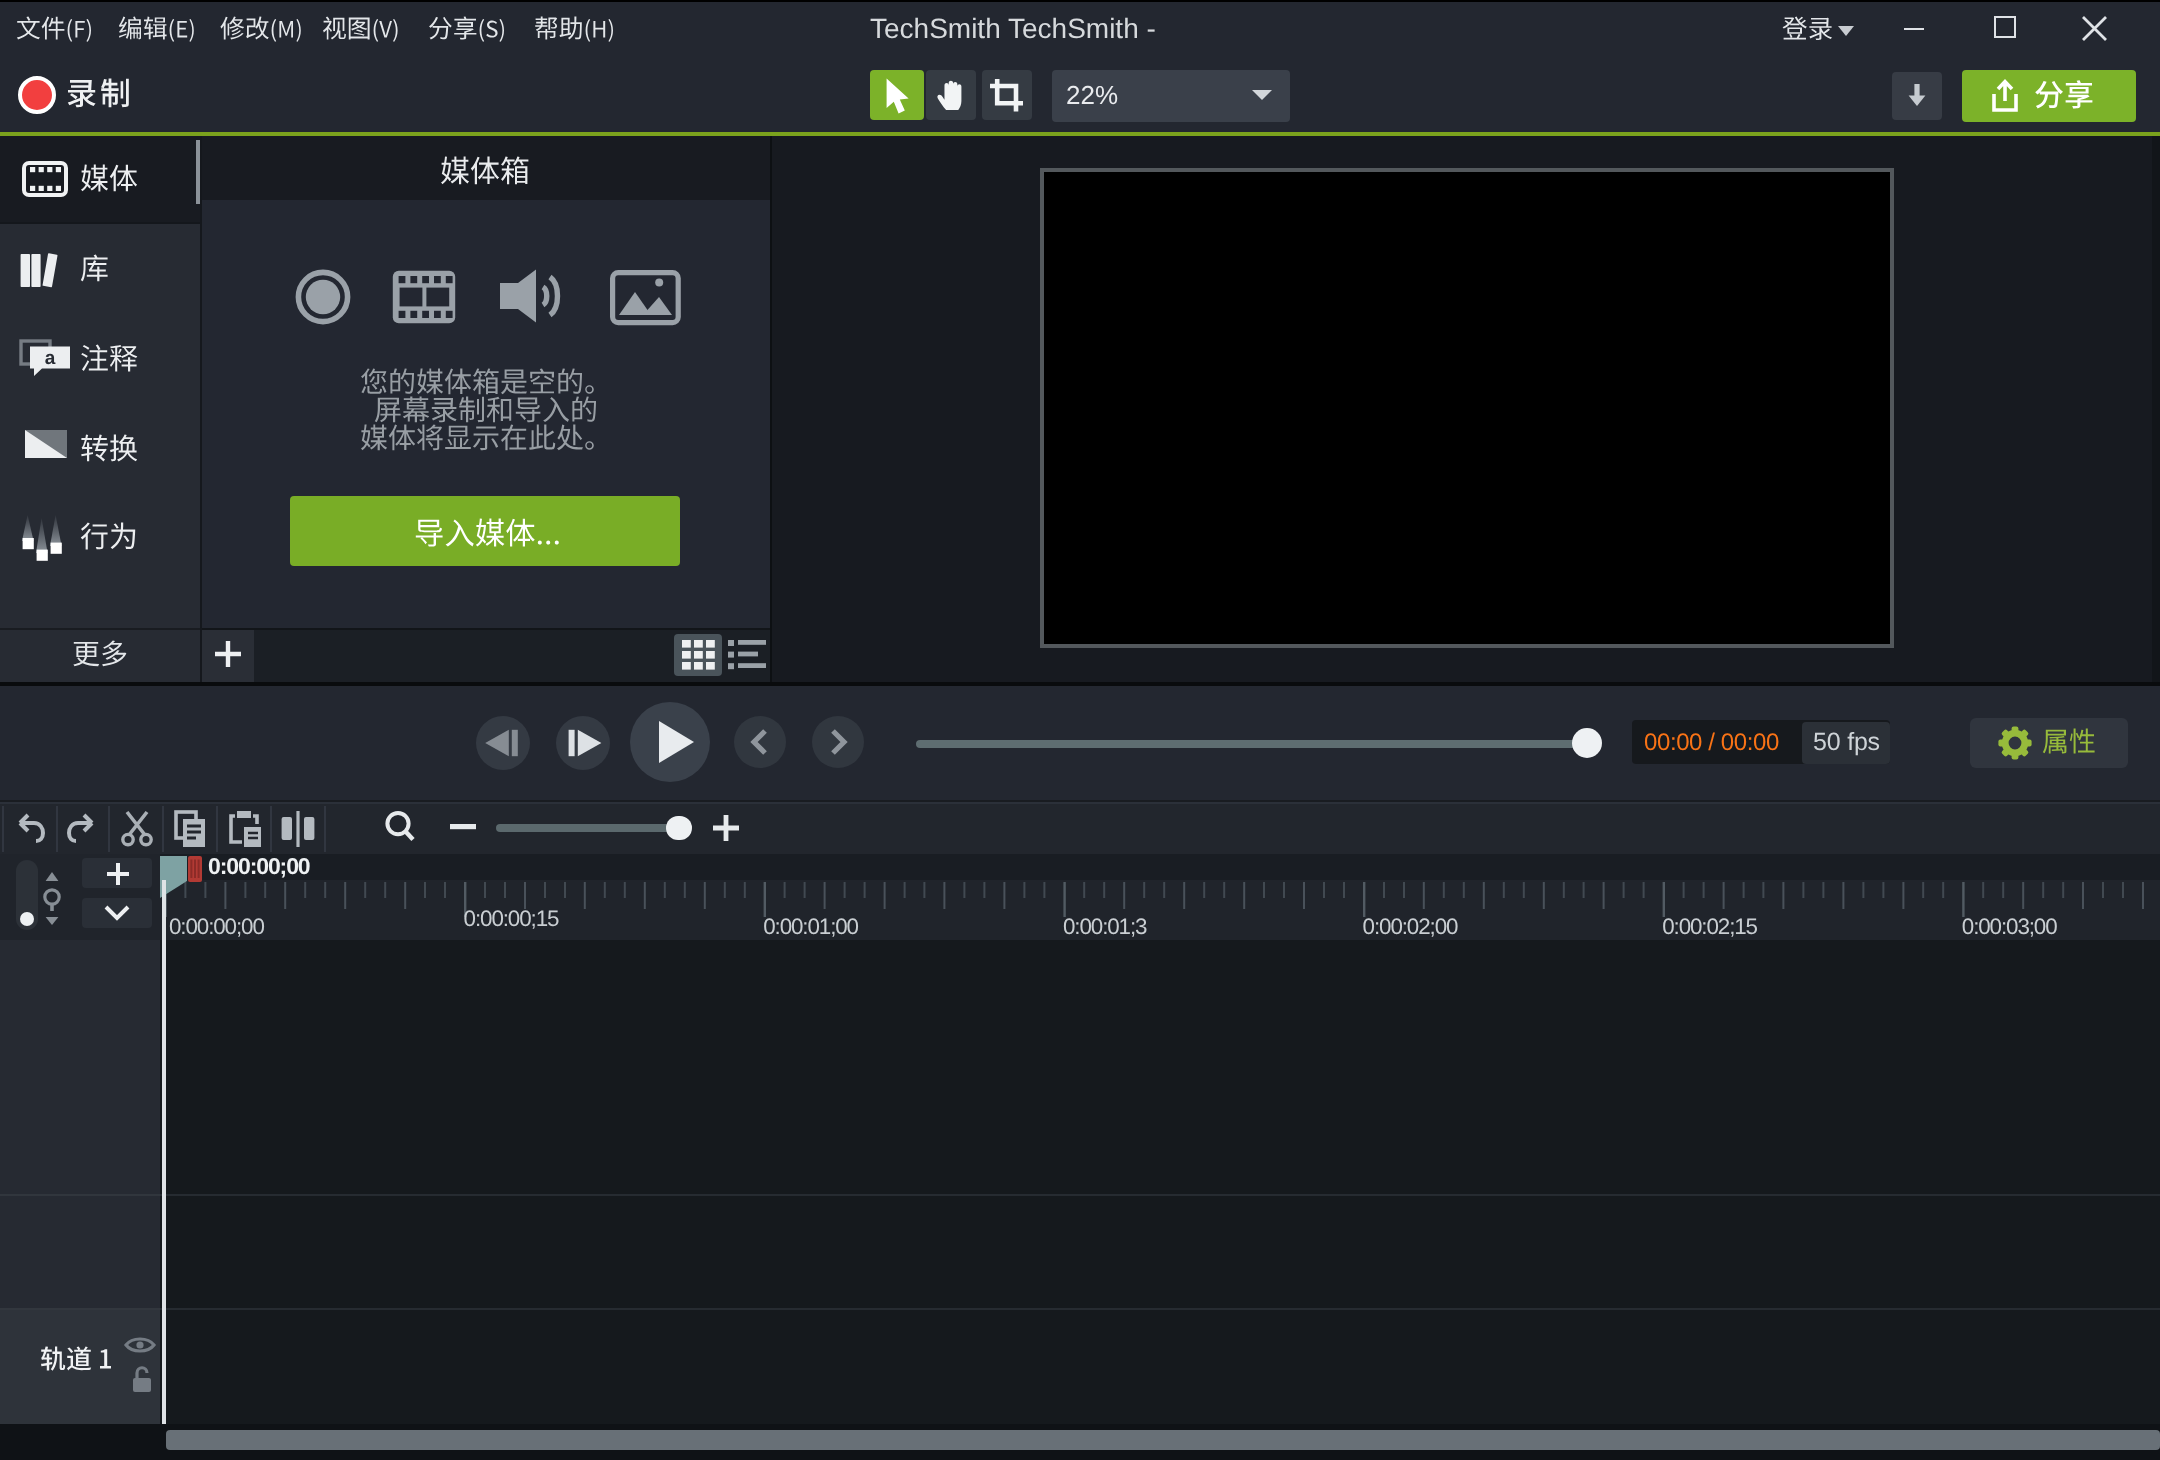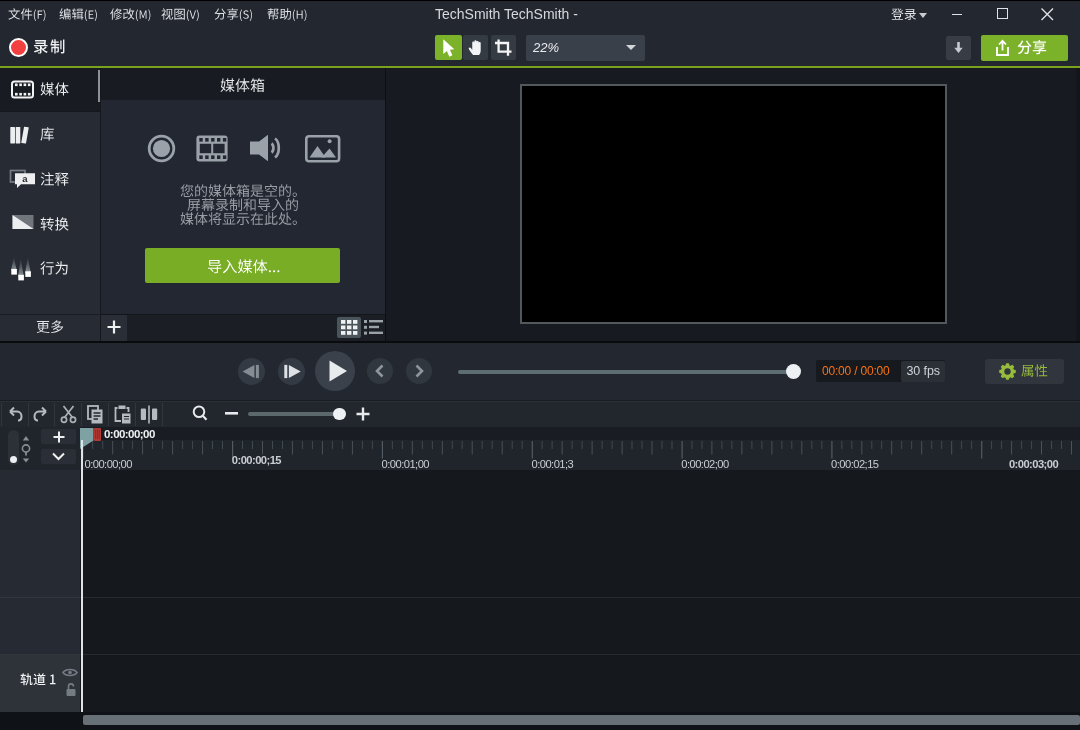--- a/index.html
+++ b/index.html
@@ -45,21 +45,21 @@
     </svg>
 <div style="position:absolute;left:463px;top:35px;width:25px;height:25px;background:#353b43;border-radius:2px;"></div>
 <svg style="position:absolute;left:463px;top:35px" width="25" height="25">
       <path transform="translate(1.6,1.2) scale(0.92)" d="M9.2 20.5 C7.5 18.5 5.6 15.8 4.7 14.2 C4.1 13.2 4.6 12.2 5.6 12.2 C6.3 12.2 6.8 12.6 7.3 13.4 L8.3 14.9 L8.3 7.1 C8.3 5.4 10.6 5.4 10.6 7.1 L10.6 11 L10.6 5.8 C10.6 4.1 13 4.1 13 5.8 L13 11 L13 6.4 C13 4.8 15.3 4.8 15.3 6.4 L15.3 11.3 L15.3 7.6 C15.3 6 17.5 6 17.5 7.6 L17.5 15.5 C17.5 17.5 16.8 19 15.8 20.5 Z" fill="#f2f4f5"></path>
     </svg>
 <div style="position:absolute;left:490.5px;top:35px;width:25.5px;height:25px;background:#353b43;border-radius:2px;"></div>
 <svg style="position:absolute;left:490.5px;top:35px" width="26" height="25">
       <path d="M7.6 4.5 L7.6 16.6 L20.5 16.6 M4 8 L17 8 L17 20.8" stroke="#f2f4f5" stroke-width="2.3" fill="none"></path>
     </svg>
 <div style="position:absolute;left:526px;top:35px;width:119px;height:26px;background:#3a404a;border-radius:2px;"></div>
-<div style="position:absolute;left:533px;top:40px;font-size:13px;color:#e9ebee;font-weight:400;white-space:pre;line-height:15px;font-style:italic;">22%</div>
+<div style="position:absolute;left:533px;top:40px;font-size:13px;color:#e9ebee;font-weight:400;white-space:pre;line-height:15px;">22%</div>
 <div style="position:absolute;left:626px;top:45px;width:0;height:0;border-left:5px solid transparent;border-right:5px solid transparent;border-top:5.5px solid #d2d6da"></div>
 <div style="position:absolute;left:946px;top:36px;width:25px;height:24px;background:#373c45;border-radius:2px;"></div>
 <svg style="position:absolute;left:946px;top:36px" width="25" height="24">
       <path d="M12.5 6 L12.5 13.5" stroke="#c6cbd0" stroke-width="2.6" fill="none"></path>
       <path d="M8.3 11.8 L12.5 17 L16.7 11.8 Z" fill="#c6cbd0"></path>
     </svg>
 <div style="position:absolute;left:981px;top:35px;width:87px;height:26px;background:#7cb229;border-radius:2px;"></div>
 <svg style="position:absolute;left:994px;top:39px" width="18" height="18">
       <path d="M3 8 L3 16 L14 16 L14 8" stroke="#fff" stroke-width="1.8" fill="none"></path>
       <path d="M8.5 11.5 L8.5 2.5 M5 5.5 L8.5 1.8 L12 5.5" stroke="#fff" stroke-width="1.8" fill="none"></path>
@@ -244,21 +244,21 @@
     </svg>
 <svg style="position:absolute;left:406px;top:358px" width="26" height="26">
       <circle cx="13" cy="13" r="13" fill="#31373f"></circle>
       <path d="M10.5 7.5 L16 13 L10.5 18.5" stroke="#8f959c" stroke-width="2.6" fill="none"></path>
     </svg>
 <div style="position:absolute;left:458px;top:369.8px;width:342px;height:4px;background:#5e6d71;border-radius:2px;"></div>
 <div style="position:absolute;left:786px;top:364.3px;width:15px;height:15px;border-radius:50%;background:#eef1f3"></div>
 <div style="position:absolute;left:816px;top:360px;width:129px;height:22px;background:#16191d;border-radius:2px;"></div>
 <div style="position:absolute;left:822px;top:364px;font-size:12px;color:#f97316;font-weight:400;white-space:pre;line-height:15.5px;letter-spacing:-0.2px;">00:00 / 00:00</div>
 <div style="position:absolute;left:901px;top:360.5px;width:44px;height:21px;background:#2b3037;border-radius:2px;"></div>
-<div style="position:absolute;left:906.5px;top:364px;font-size:12.5px;color:#ced3d7;font-weight:400;white-space:pre;line-height:14.5px;letter-spacing:-0.1px;">30 fps</div>
+<div style="position:absolute;left:906.5px;top:364px;font-size:12.5px;color:#ced3d7;font-weight:400;white-space:pre;line-height:14.5px;letter-spacing:-0.1px;">50 fps</div>
 <div style="position:absolute;left:985px;top:359px;width:79px;height:25px;background:#30353e;border-radius:3px;"></div>
 <svg style="position:absolute;left:998.5px;top:362.5px" width="17" height="17">
       <rect x="6.8" y="0.2" width="3.4" height="4.6" rx="1" transform="rotate(0 8.5 8.5)" fill="#97bb3b"></rect>
       <rect x="6.8" y="0.2" width="3.4" height="4.6" rx="1" transform="rotate(45 8.5 8.5)" fill="#97bb3b"></rect>
       <rect x="6.8" y="0.2" width="3.4" height="4.6" rx="1" transform="rotate(90 8.5 8.5)" fill="#97bb3b"></rect>
       <rect x="6.8" y="0.2" width="3.4" height="4.6" rx="1" transform="rotate(135 8.5 8.5)" fill="#97bb3b"></rect>
       <rect x="6.8" y="0.2" width="3.4" height="4.6" rx="1" transform="rotate(180 8.5 8.5)" fill="#97bb3b"></rect>
       <rect x="6.8" y="0.2" width="3.4" height="4.6" rx="1" transform="rotate(225 8.5 8.5)" fill="#97bb3b"></rect>
       <rect x="6.8" y="0.2" width="3.4" height="4.6" rx="1" transform="rotate(270 8.5 8.5)" fill="#97bb3b"></rect>
       <rect x="6.8" y="0.2" width="3.4" height="4.6" rx="1" transform="rotate(315 8.5 8.5)" fill="#97bb3b"></rect>
@@ -434,26 +434,26 @@
       <rect x="1001.1" y="14" width="1" height="8" fill="#414951"></rect>
       <rect x="1011.1" y="14" width="1" height="13.5" fill="#49515a"></rect>
       <rect x="1021.1" y="14" width="1" height="8" fill="#414951"></rect>
       <rect x="1031.1" y="14" width="1" height="8" fill="#414951"></rect>
       <rect x="1041.0" y="14" width="1" height="13.5" fill="#49515a"></rect>
       <rect x="1051.0" y="14" width="1" height="8" fill="#414951"></rect>
       <rect x="1061.0" y="14" width="1" height="8" fill="#414951"></rect>
       <rect x="1071.0" y="14" width="1" height="13.5" fill="#49515a"></rect>
     </svg>
 <div style="position:absolute;left:84.5px;top:458.4px;font-size:11.2px;color:#c9ced2;font-weight:400;white-space:pre;line-height:13.2px;letter-spacing:-0.55px;">0:00:00;00</div>
-<div style="position:absolute;left:231.8px;top:454px;font-size:11.2px;color:#c9ced2;font-weight:700;white-space:pre;line-height:13.2px;letter-spacing:-0.55px;">0:00:00;15</div>
+<div style="position:absolute;left:231.8px;top:454px;font-size:11.2px;color:#c9ced2;font-weight:400;white-space:pre;line-height:13.2px;letter-spacing:-0.55px;">0:00:00;15</div>
 <div style="position:absolute;left:381.6px;top:458.4px;font-size:11.2px;color:#c9ced2;font-weight:400;white-space:pre;line-height:13.2px;letter-spacing:-0.55px;">0:00:01;00</div>
 <div style="position:absolute;left:531.5px;top:458.4px;font-size:11.2px;color:#c9ced2;font-weight:400;white-space:pre;line-height:13.2px;letter-spacing:-0.55px;">0:00:01;3</div>
 <div style="position:absolute;left:681.3px;top:458.4px;font-size:11.2px;color:#c9ced2;font-weight:400;white-space:pre;line-height:13.2px;letter-spacing:-0.55px;text-align:center;">0:00:02;00</div>
 <div style="position:absolute;left:831.1px;top:458.4px;font-size:11.2px;color:#c9ced2;font-weight:400;white-space:pre;line-height:13.2px;letter-spacing:-0.55px;">0:00:02;15</div>
-<div style="position:absolute;left:980.9px;top:458.4px;font-size:11.2px;color:#c9ced2;font-weight:700;white-space:pre;line-height:13.2px;letter-spacing:-0.55px;margin-left:28px;">0:00:03;00</div>
+<div style="position:absolute;left:980.9px;top:458.4px;font-size:11.2px;color:#c9ced2;font-weight:400;white-space:pre;line-height:13.2px;letter-spacing:-0.55px;">0:00:03;00</div>
 <svg style="position:absolute;left:80px;top:427.5px" width="22" height="22">
       <polygon points="0,0 13.5,0 13.5,12.5 0,21" fill="#7ea2a3"></polygon>
       <rect x="14" y="0" width="7" height="13" rx="1" fill="#b23a34"></rect>
       <g stroke="#8c2b27" stroke-width="1">
         <path d="M15.7 1.8 L15.7 11 M17.5 1.8 L17.5 11 M19.3 1.8 L19.3 11"></path>
       </g>
     </svg>
 <div style="position:absolute;left:104px;top:428.2px;font-size:11.5px;color:#eef1f3;font-weight:700;white-space:pre;line-height:13.5px;letter-spacing:-0.55px;">0:00:00;00</div>
 <div style="position:absolute;left:0px;top:470px;width:80px;height:242px;background:#262a32;"></div>
 <div style="position:absolute;left:80px;top:470px;width:1000px;height:242px;background:#15191d;"></div>

